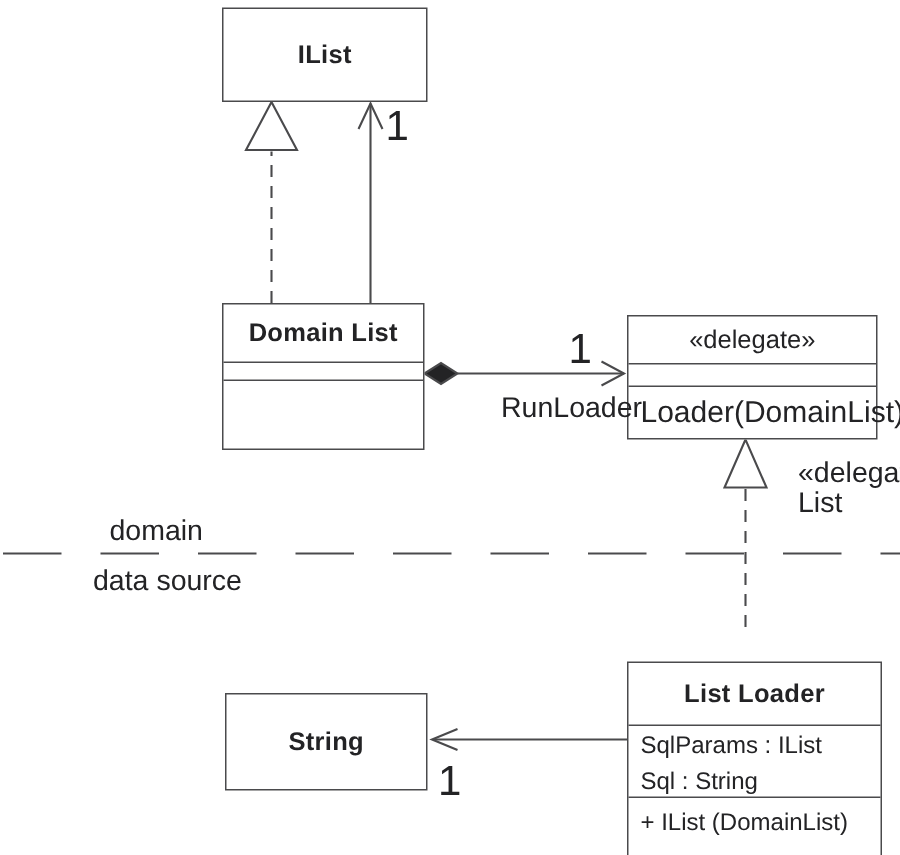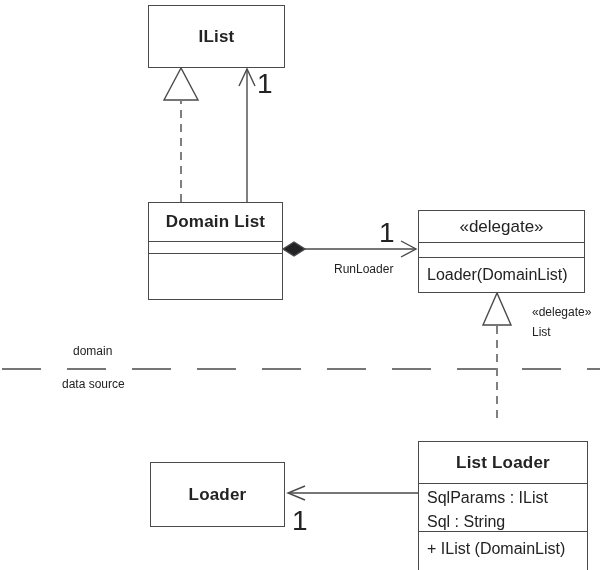--- a/index.html
+++ b/index.html
@@ -38,23 +38,23 @@
   .stereo-title{
     display:flex;align-items:center;justify-content:center;
     font-weight:normal;font-size:17px;
   }
   .members{
     font-size:16px;line-height:24px;
     padding:2px 6px 0 8px;
   }
   .single-op{
     display:flex;align-items:center;
-    font-size:16px;padding-left:8px;
+    font-size:20px;padding-left:8px;
   }
-  .lbl{position:absolute;font-size:12px;white-space:nowrap;}
+  .lbl{position:absolute;font-size:19px;white-space:nowrap;}
   .mult{position:absolute;font-size:28px;line-height:1;white-space:nowrap;color:var(--text);}
 </style>
 </head>
 <body>
 
 <div class="canvas">
 
   <svg class="overlay" width="600" height="570" viewBox="0 0 600 570">
 
     <g>
@@ -109,21 +109,21 @@
     <div class="compartment members" style="height:48px;">
       <div>SqlParams : IList</div>
       <div>Sql : String</div>
     </div>
     <div class="compartment members" style="flex:1;padding-top:5px;">
       <div>+ IList (DomainList)</div>
     </div>
   </div>
 
   <div class="uml-class" style="left:150px;top:462px;width:135px;height:65px;">
-    <div class="compartment title" style="flex:1;">Loader</div>
+    <div class="compartment title" style="flex:1;">String</div>
   </div>
 
   <div class="mult" style="left:257px;top:70px;">1</div>
 
   <div class="mult" style="left:379px;top:219px;">1</div>
 
   <div class="lbl" style="left:334px;top:262px;">RunLoader</div>
 
   <div class="lbl" style="left:532px;top:305px;">«delegate»</div>
   <div class="lbl" style="left:532px;top:325px;">List</div>

